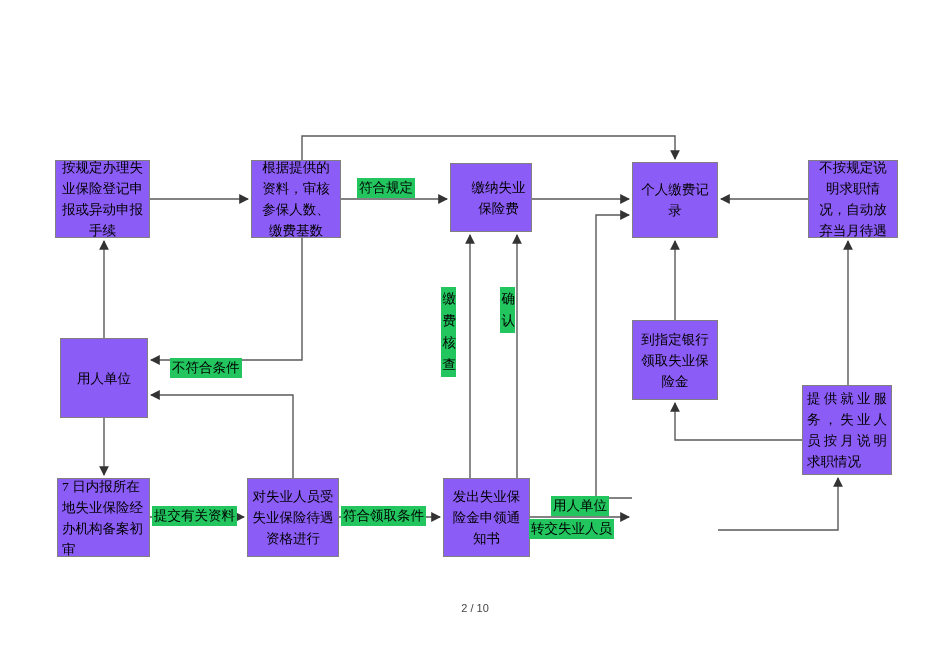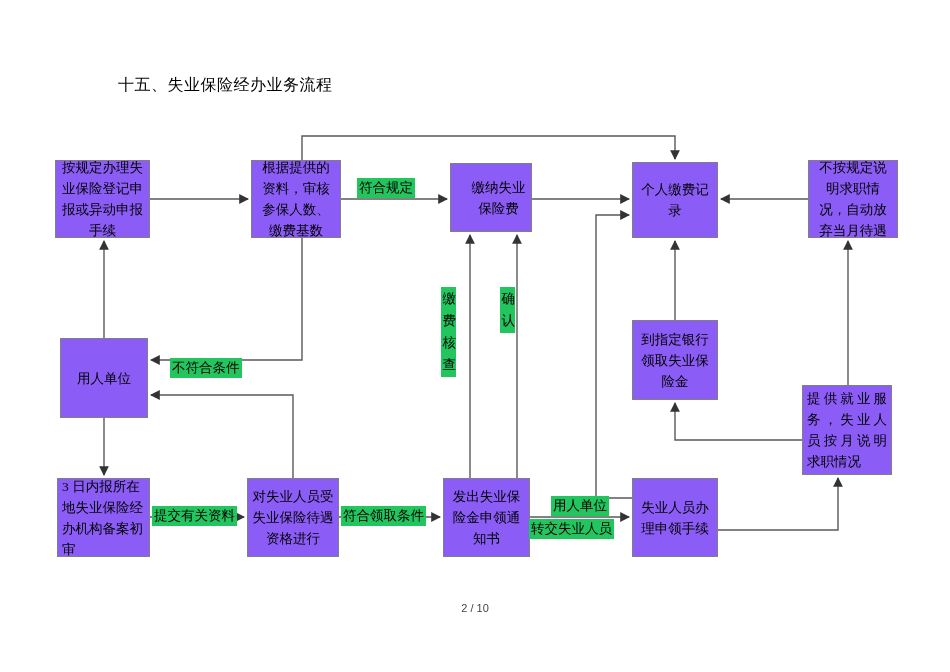--- a/index.html
+++ b/index.html
@@ -89,21 +89,20 @@
     line-height: 22px;
     text-align: right;
     padding: 1px 0;
   }
 </style>
 </head>
 <body>
 
 <div id="page">
 
-  <div id="page-title">十五、失业保险经办业务流程</div>
 
   <svg id="diagram" viewBox="0 0 950 672" xmlns="http://www.w3.org/2000/svg">
     <defs>
       <marker id="arrow" viewBox="0 0 10 10" refX="9" refY="5" markerWidth="7" markerHeight="7" orient="auto-start-reverse">
         <path d="M 0 0 L 10 5 L 0 10 z" fill="#333333"></path>
       </marker>
     </defs>
     <g stroke="#595959" stroke-width="1.4" fill="none" marker-end="url(#arrow)">
 
       <path d="M 150 199 L 248 199"></path>
@@ -173,34 +172,31 @@
 
   <div class="node" style="left:632px; top:320px; width:86px; height:80px;">
     <span>到指定银行领取失业保险金</span>
   </div>
 
   <div class="node just" style="left:802px; top:385px; width:90px; height:90px; display:flex; align-items:center;">
     <span style="display:block; width:100%; text-align:justify; text-align-last:left;">提供就业服务，失业人员按月说明求职情况</span>
   </div>
 
   <div class="node left-al" style="left:57px; top:478px; width:93px; height:79px; display:flex; align-items:center;">
-    <span style="display:block; width:100%; text-align:left;">3 日内报所在地失业保险经办机构备案初审</span>
+    <span style="display:block; width:100%; text-align:left;">7 日内报所在地失业保险经办机构备案初审</span>
   </div>
 
   <div class="node" style="left:247px; top:478px; width:92px; height:79px;">
     <span>对失业人员受失业保险待遇资格进行</span>
   </div>
 
   <div class="node" style="left:443px; top:478px; width:87px; height:79px;">
     <span>发出失业保险金申领通知书</span>
   </div>
 
-  <div class="node" style="left:632px; top:478px; width:86px; height:79px;">
-    <span>失业人员办理申领手续</span>
-  </div>
 
   <div class="edge-label" style="left:357px; top:178px;">符合规定</div>
 
   <div class="edge-label" style="left:170px; top:358px;">不符合条件</div>
 
   <div class="edge-label vert" style="left:441px; top:287px;">缴费核查</div>
 
   <div class="edge-label vert" style="left:500px; top:287px;">确认</div>
 
   <div class="edge-label" style="left:152px; top:506px;">提交有关资料</div>

